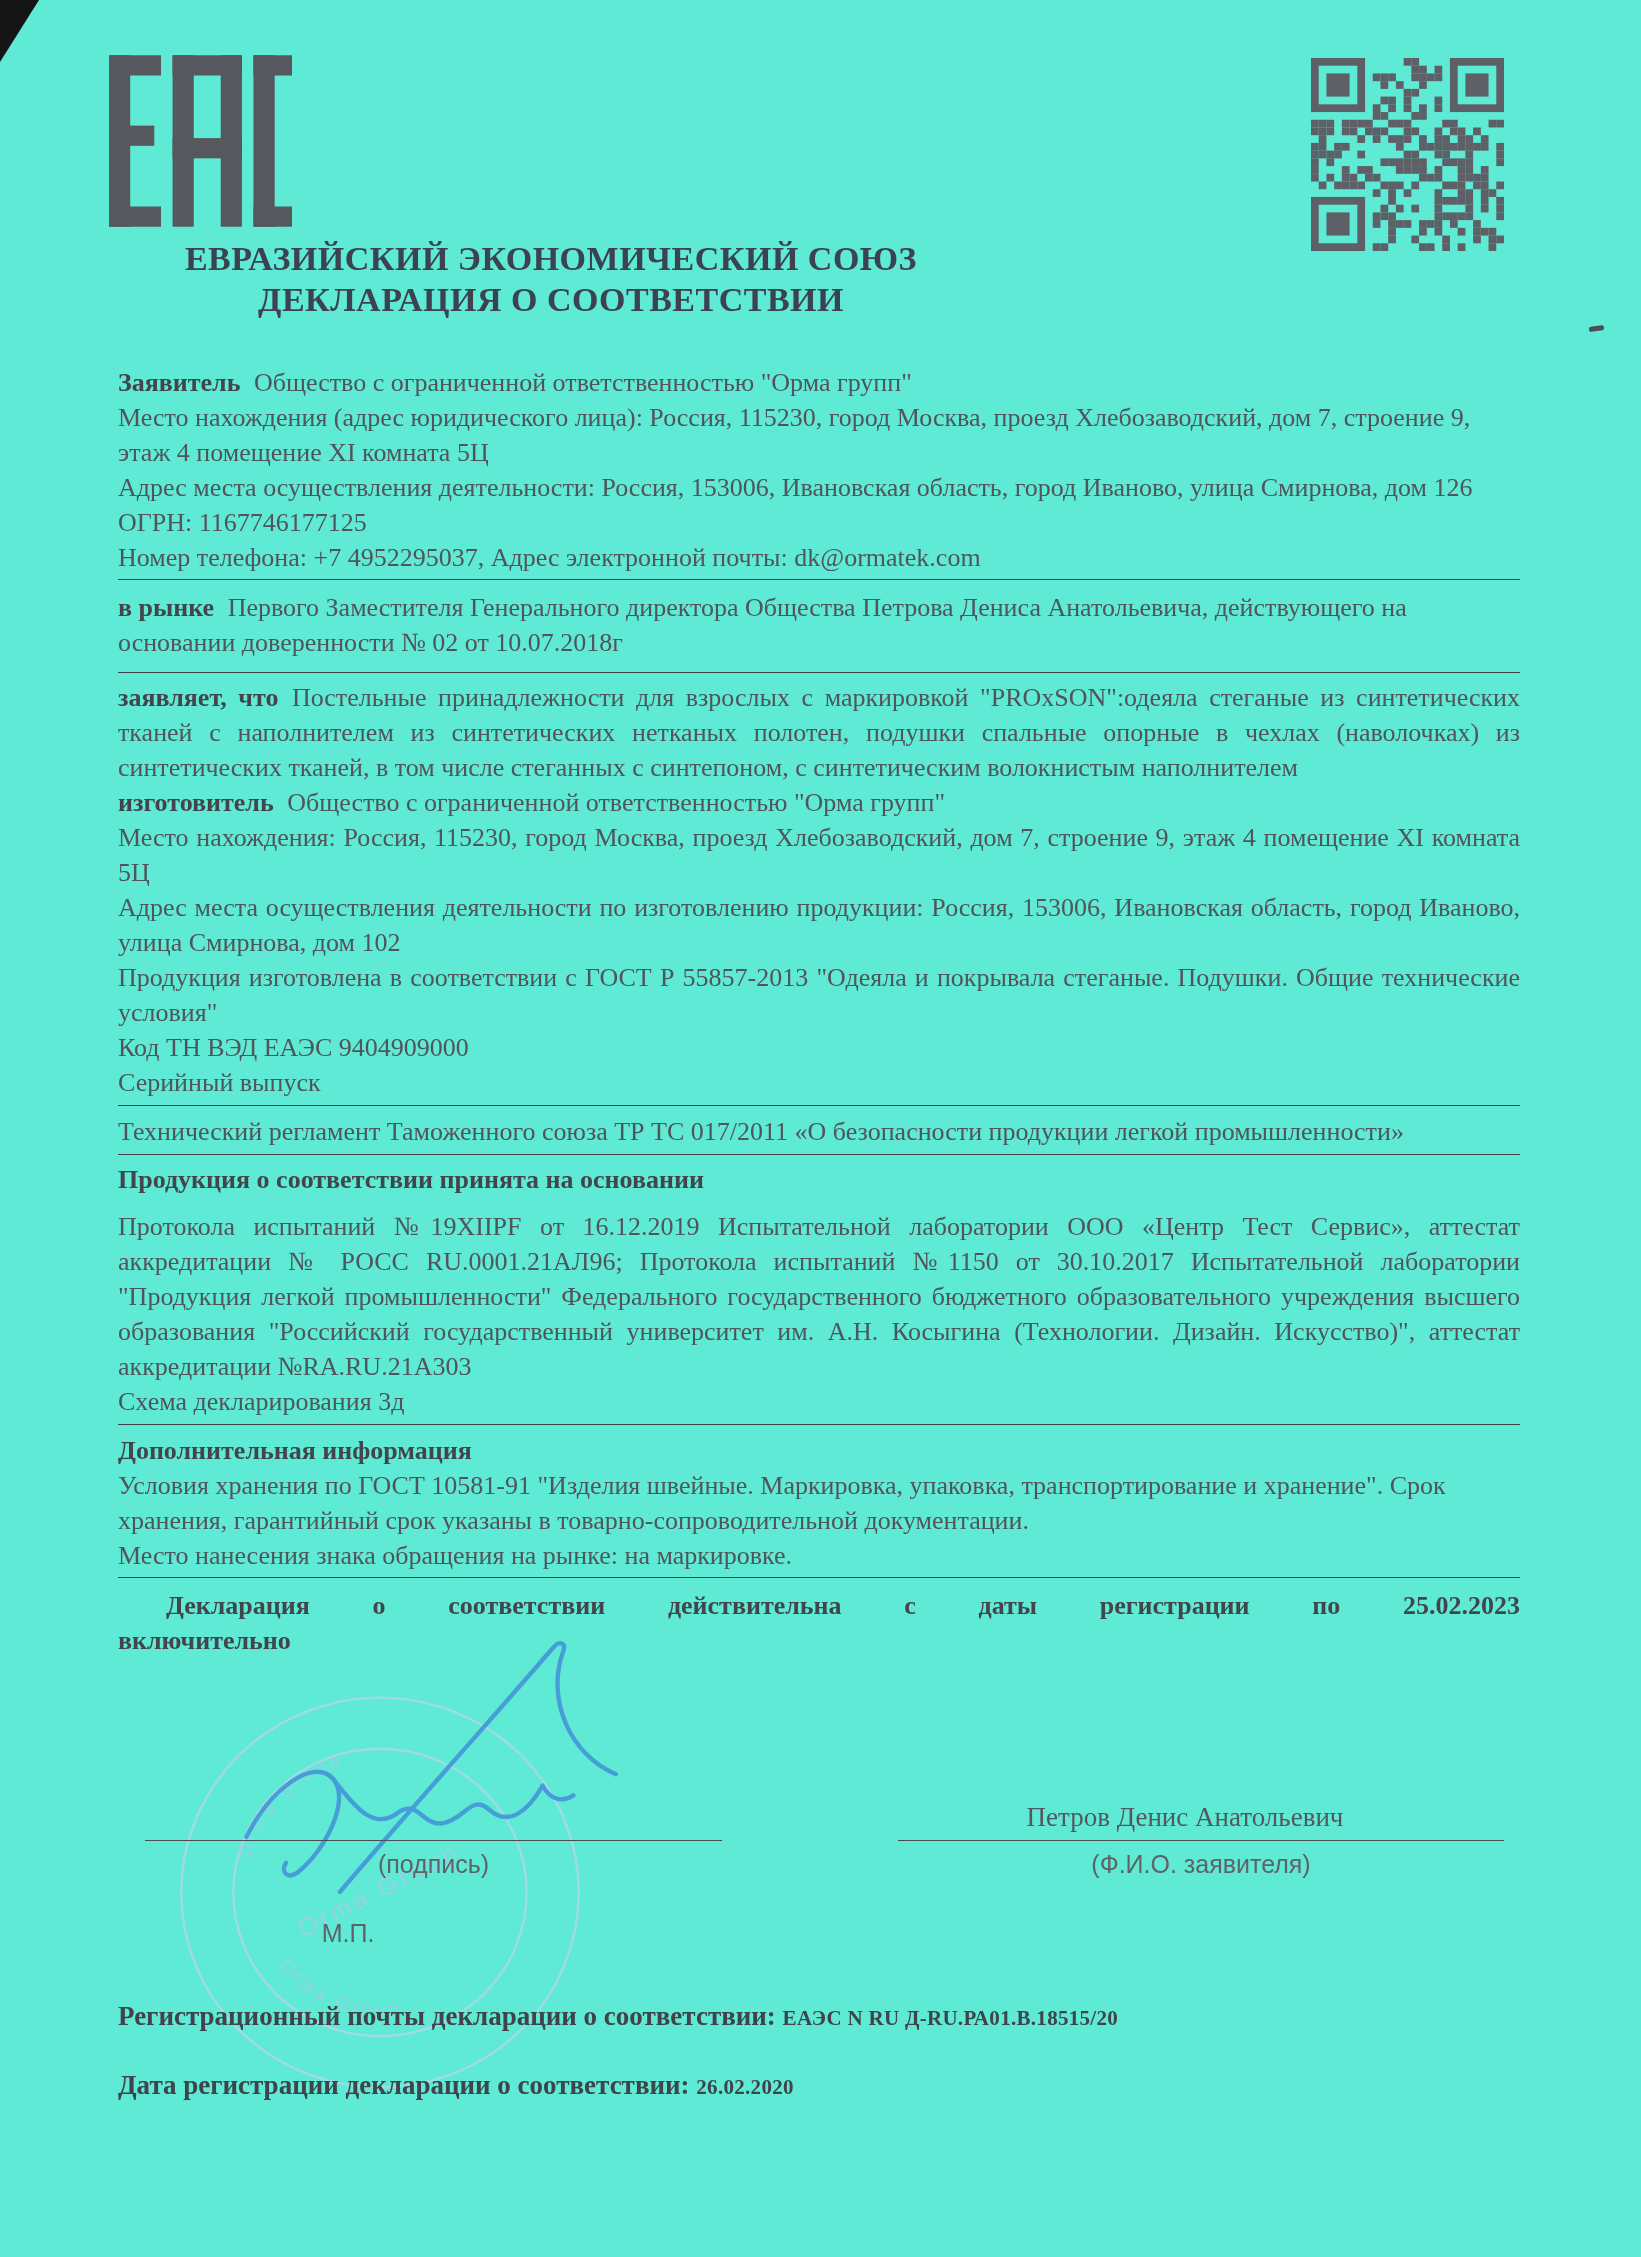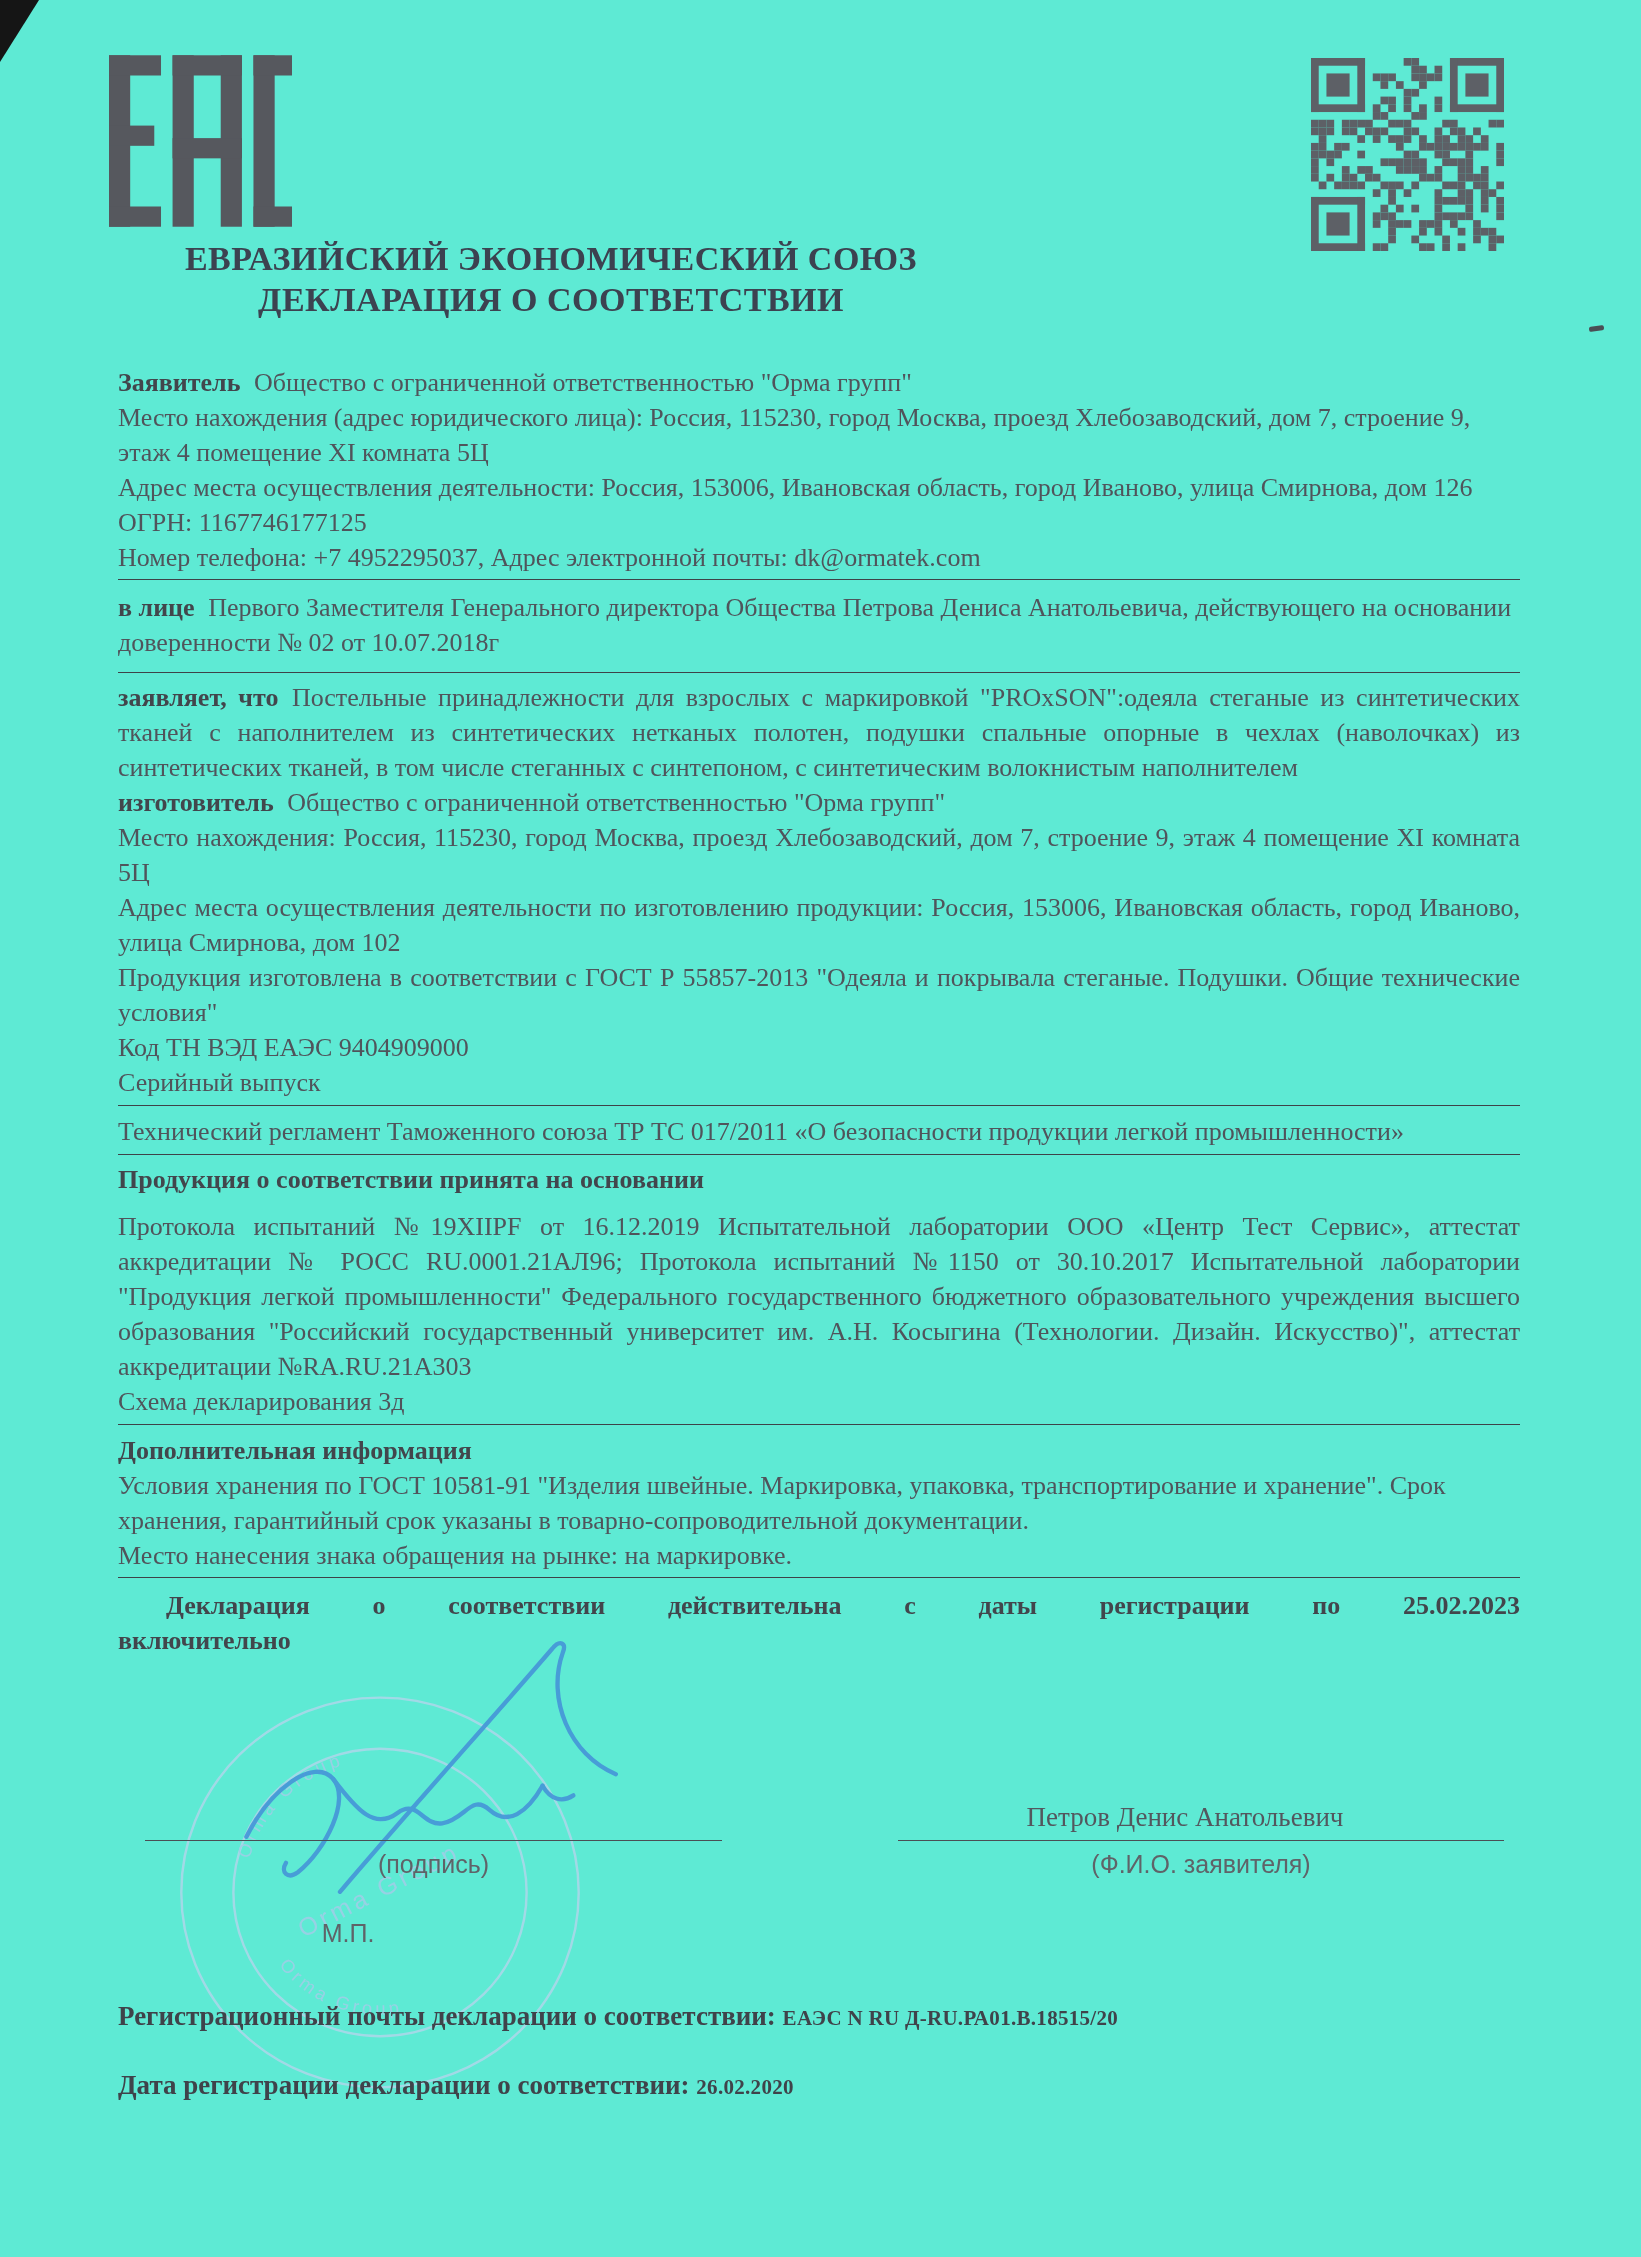--- a/index.html
+++ b/index.html
@@ -320,21 +320,21 @@
 
     <section class="sec">
       <p><span class="b lbl">Заявитель</span><span>Общество с ограниченной ответственностью "Орма групп"</span></p>
       <p>Место нахождения (адрес юридического лица): Россия, 115230, город Москва, проезд Хлебозаводский, дом 7, строение 9, этаж 4 помещение XI комната 5Ц</p>
       <p>Адрес места осуществления деятельности: Россия, 153006, Ивановская область, город Иваново, улица Смирнова, дом 126</p>
       <p>ОГРН: 1167746177125</p>
       <p>Номер телефона: +7 4952295037, Адрес электронной почты: dk@ormatek.com</p>
     </section>
 
     <section class="sec" style="padding-top:9.7px;padding-bottom:11.6px;">
-      <p><span class="b lbl">в лице</span><span>Первого Заместителя Генерального директора Общества Петрова Дениса Анатольевича, действующего на основании доверенности № 02 от 10.07.2018г</span></p>
+      <p><span class="b lbl">в рынке</span><span>Первого Заместителя Генерального директора Общества Петрова Дениса Анатольевича, действующего на основании доверенности № 02 от 10.07.2018г</span></p>
     </section>
 
     <section class="sec">
       <p class="j"><span class="b lbl">заявляет, что</span><span>Постельные принадлежности для взрослых с маркировкой "PROxSON":одеяла стеганые из синтетических тканей с наполнителем из синтетических нетканых полотен, подушки спальные опорные в чехлах (наволочках) из синтетических тканей, в том числе стеганных с синтепоном, с синтетическим волокнистым наполнителем</span></p>
       <p><span class="b lbl">изготовитель</span><span>Общество с ограниченной ответственностью "Орма групп"</span></p>
       <p class="j">Место нахождения: Россия, 115230, город Москва, проезд Хлебозаводский, дом 7, строение 9, этаж 4 помещение XI комната 5Ц</p>
       <p class="j">Адрес места осуществления деятельности по изготовлению продукции: Россия, 153006, Ивановская область, город Иваново, улица Смирнова, дом 102</p>
       <p class="j">Продукция изготовлена в соответствии с ГОСТ Р 55857-2013 "Одеяла и покрывала стеганые. Подушки. Общие технические условия"</p>
       <p>Код ТН ВЭД ЕАЭС 9404909000</p>
       <p>Серийный выпуск</p>

